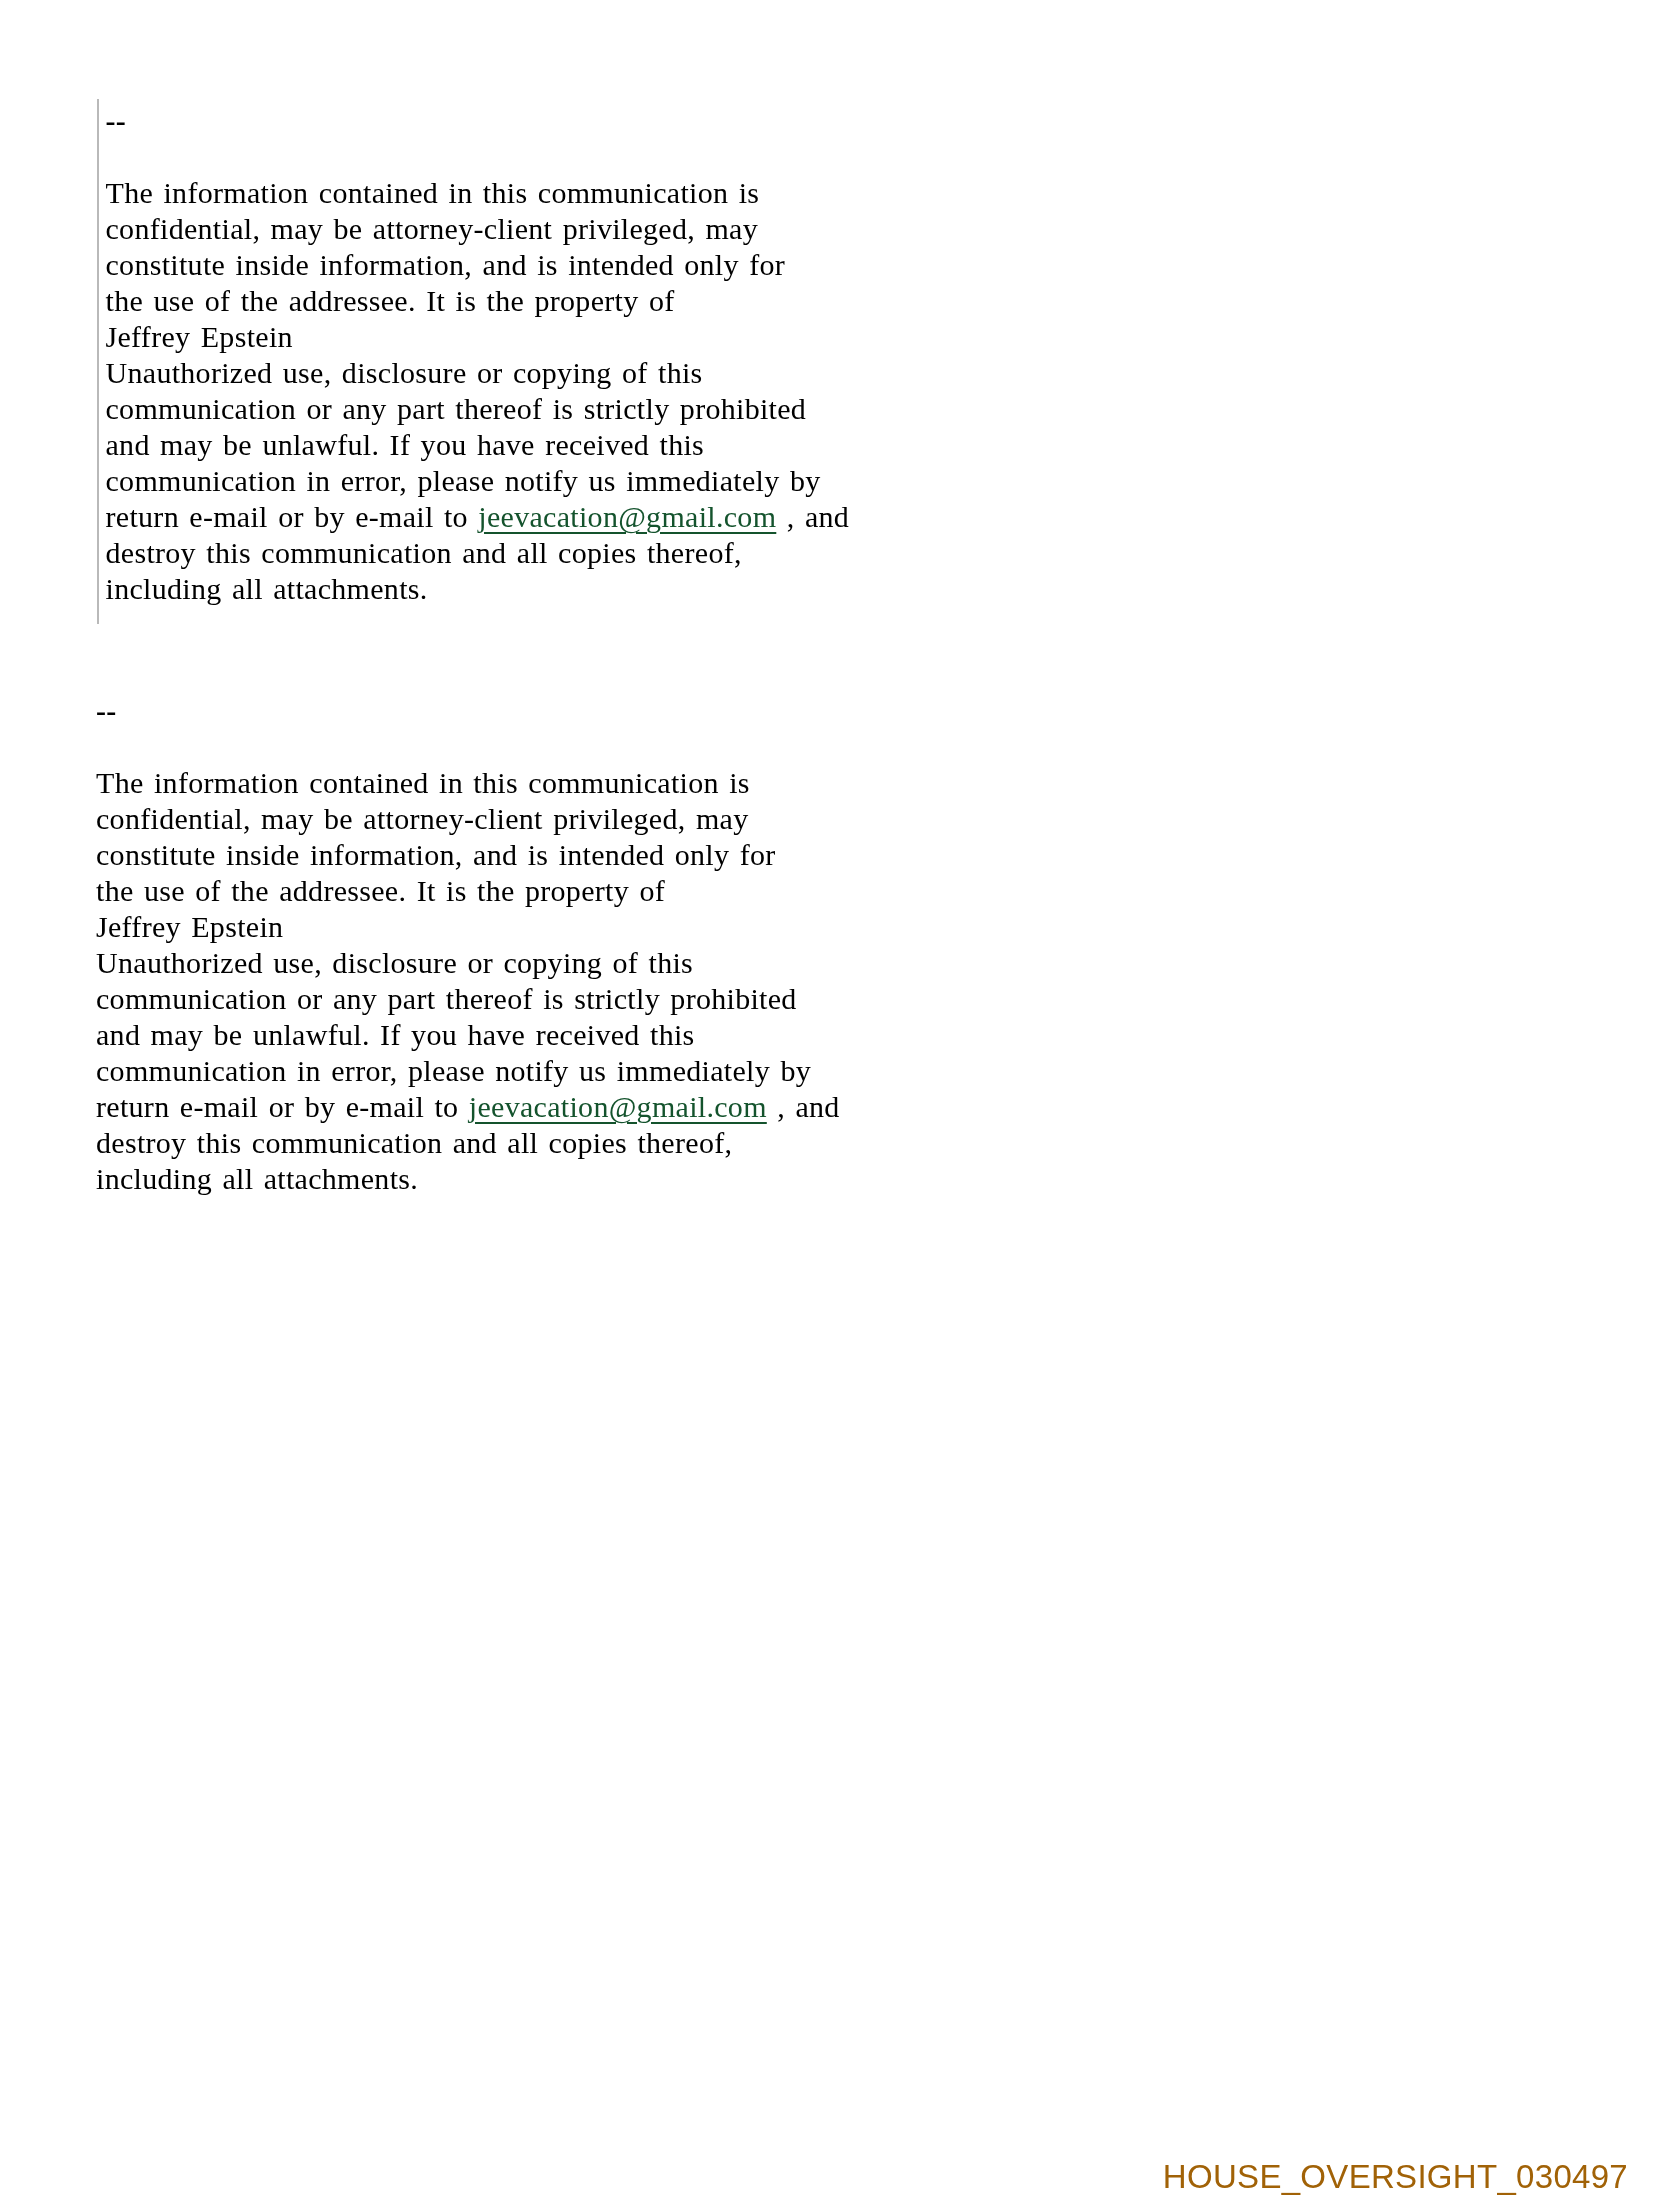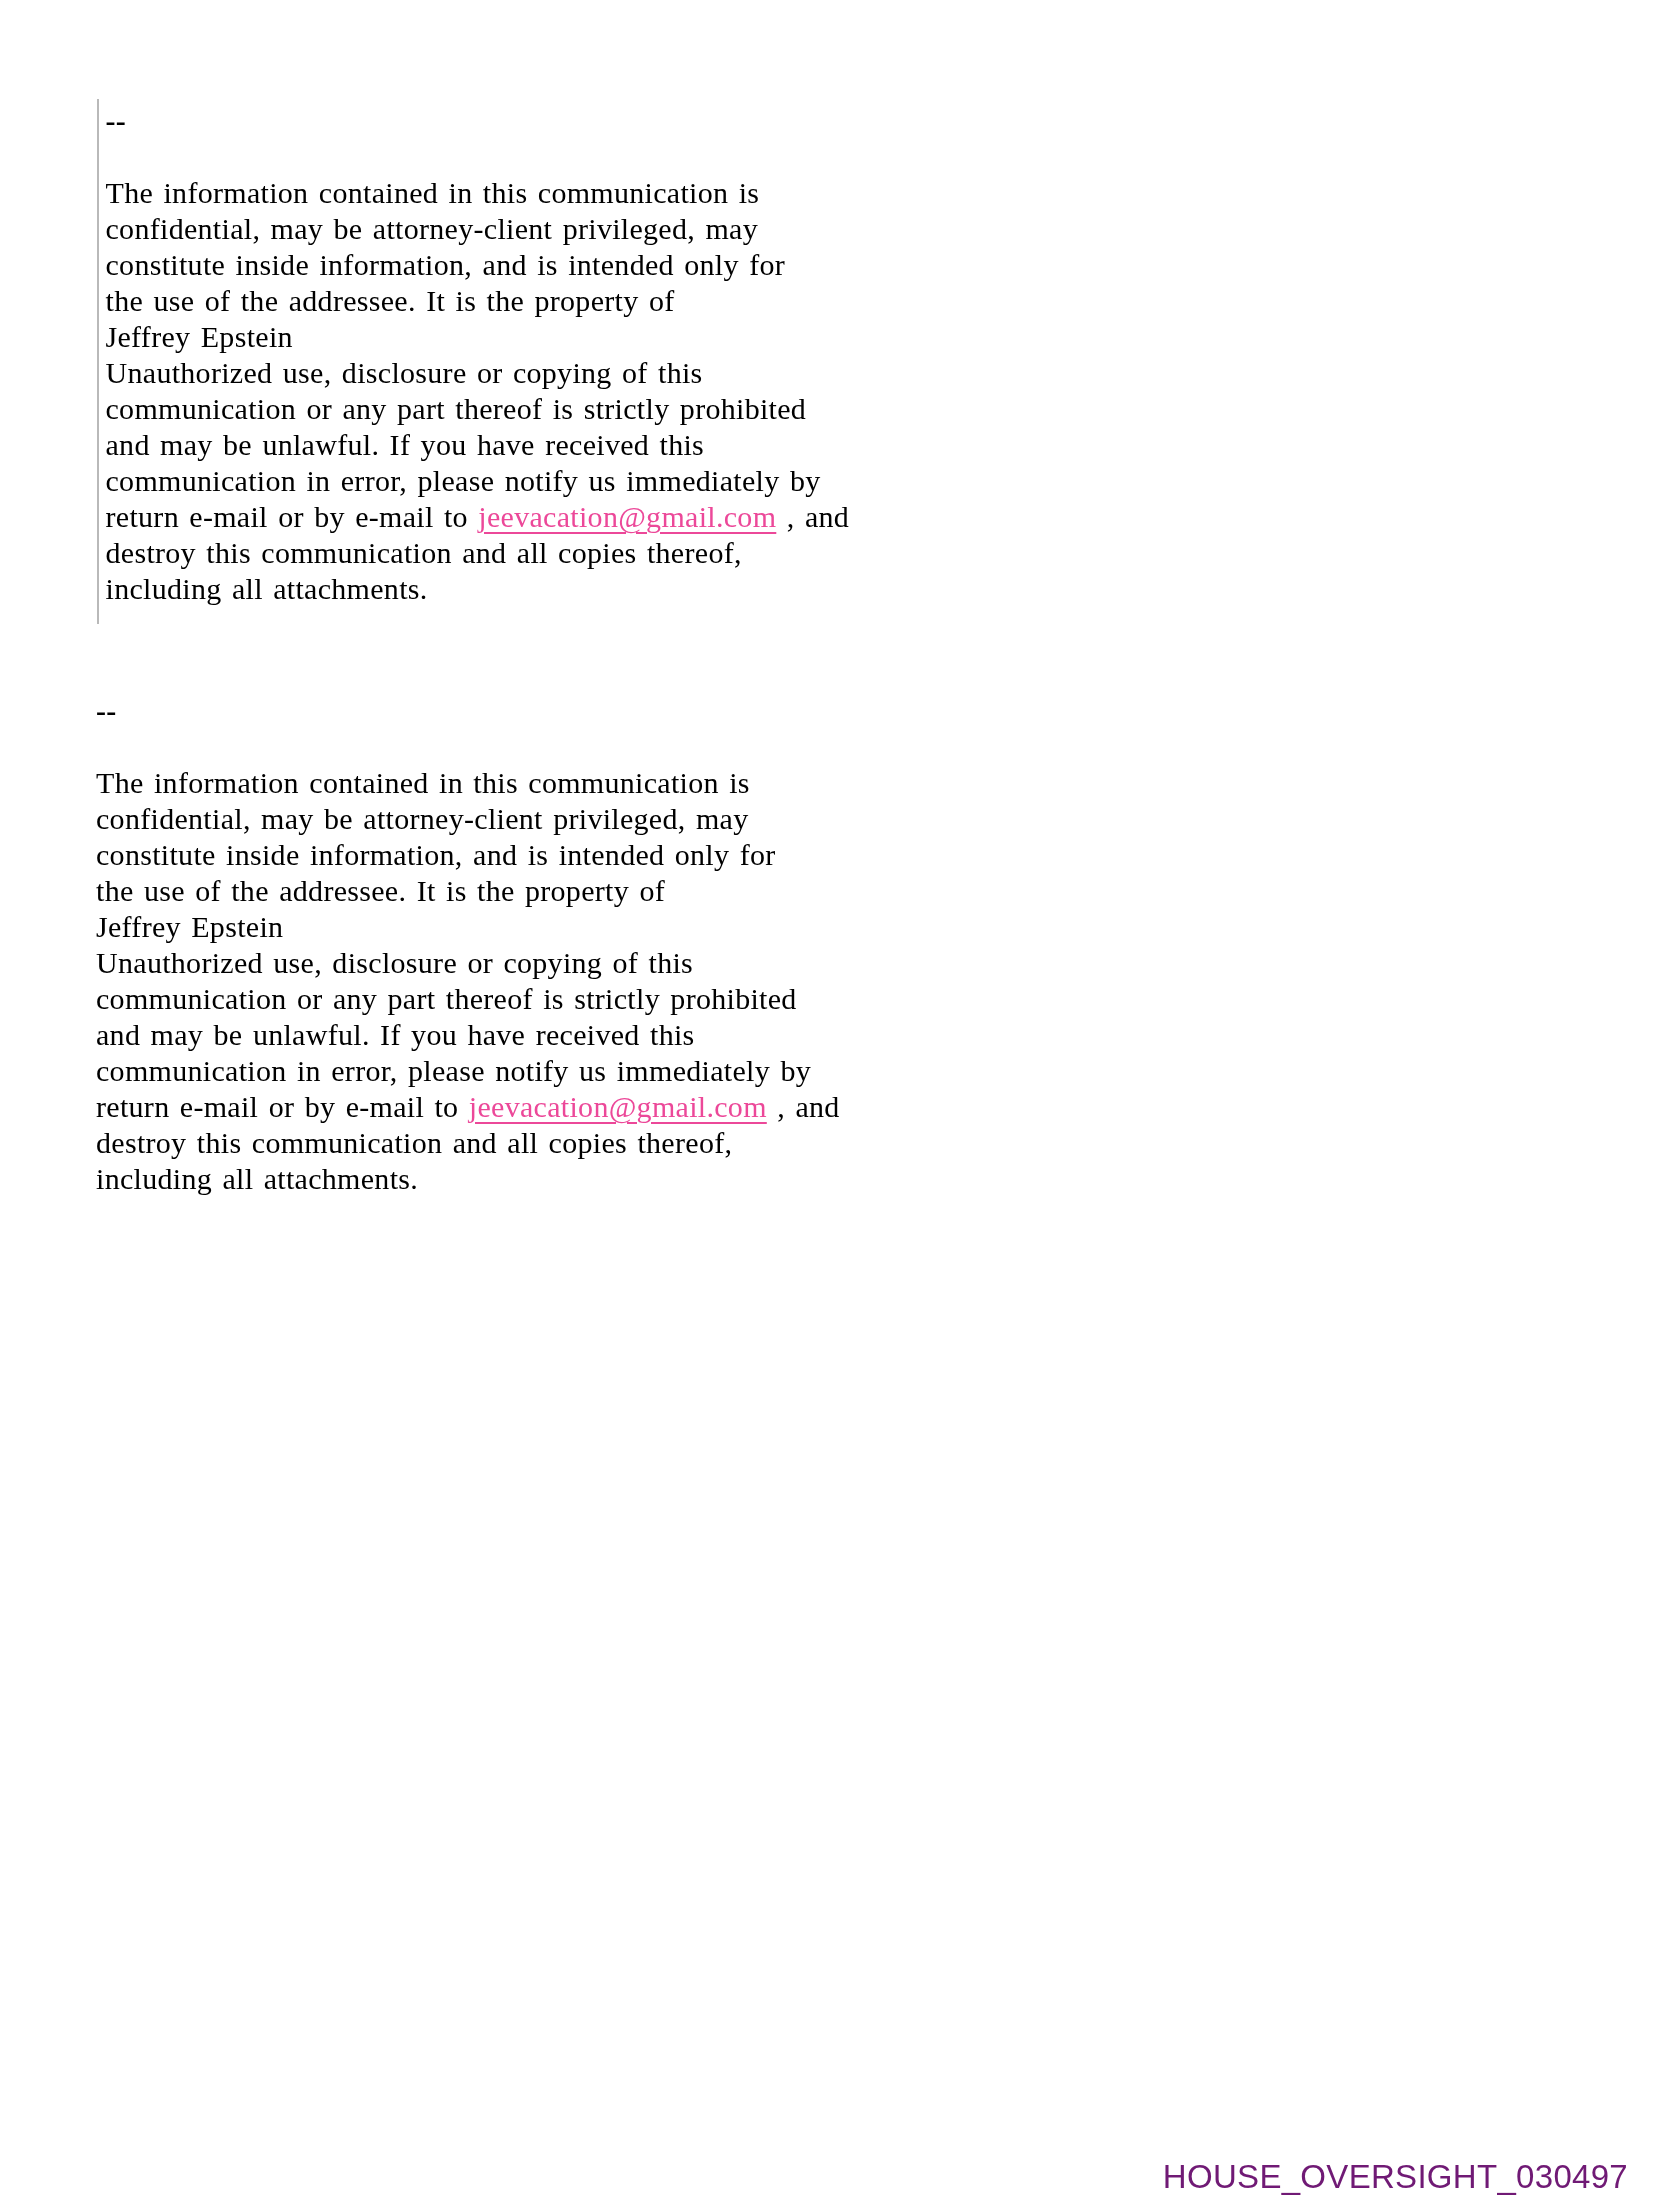--- a/index.html
+++ b/index.html
@@ -39,34 +39,34 @@
     padding-top: 3.9px;
   }
   .dashes {
     font-weight: bold;
   }
   .asterisks {
     letter-spacing: 1px;
     white-space: nowrap;
   }
   a.email-link {
-    color: #ec4899;
+    color: #14532d;
     text-decoration: underline;
     text-decoration-thickness: 2px;
     text-underline-offset: 4.6px;
     cursor: pointer;
   }
   .bates-footer {
     position: absolute;
     right: 41px;
     bottom: 9.2px;
     font-family: "Liberation Sans", sans-serif;
     font-size: 33px;
     letter-spacing: 0.3px;
-    color: #701a75;
+    color: #a16207;
   }
 </style>
 </head>
 <body>
 
 <div class="page">
   <div class="content">
 
     <div class="block quoted">
       <div class="line dashes">--</div>

